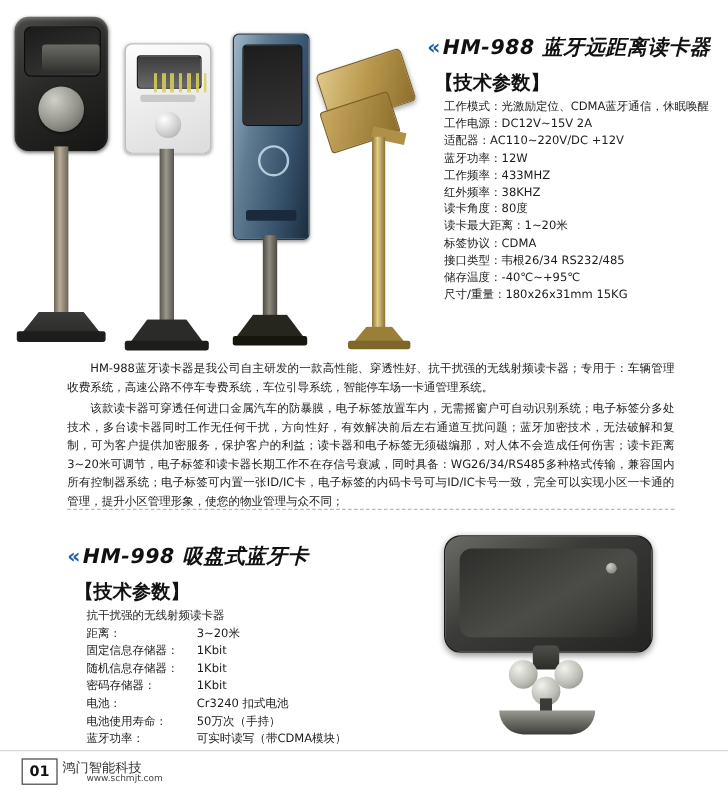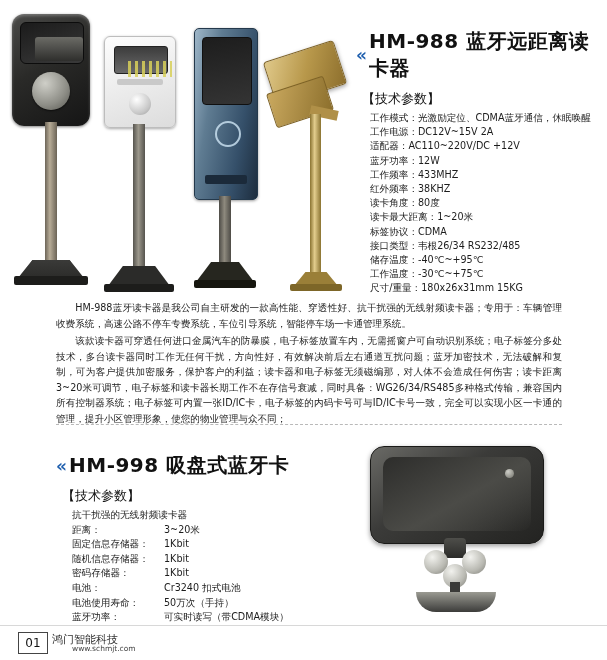--- a/index.html
+++ b/index.html
@@ -83,22 +83,22 @@
   .d4 .pole{position:absolute;left:46px;top:64px;width:11px;height:160px;
     background:linear-gradient(90deg,#8a7331,#e3cd8d 42%,#8a7331);}
   .d4 .base{position:absolute;left:30px;top:222px;width:44px;height:14px;background:#9a7f38;
     clip-path:polygon(26% 0,74% 0,100% 100%,0 100%);}
   .d4 .foot{position:absolute;left:26px;top:234px;width:52px;height:7px;border-radius:2px;background:#7d6628;}
 
   
   .spec1{position:absolute;left:356px;top:28px;width:246px;}
   .title-row{display:flex;align-items:center;gap:4px;}
   .chev{color:#1f5fae;font-weight:bold;font-size:17px;letter-spacing:-2px;}
-  .prod-title{font-size:20px;font-weight:bold;color:#111;letter-spacing:.5px;}
-  .sec-title{font-size:13px;font-weight:normal;margin:8px 0 3px 6px;color:#111;}
+  .prod-title{font-size:17px;font-weight:bold;color:#111;letter-spacing:.5px;font-style:italic;}
+  .sec-title{font-size:16px;font-weight:bold;margin:8px 0 3px 6px;color:#111;}
   .spec-list{margin:0;padding:0;list-style:none;}
   .spec-list li{font-size:9.6px;line-height:14.2px;color:#1c1c1c;padding-left:14px;white-space:nowrap;}
 
   
   .para{position:absolute;left:56px;top:300px;width:506px;font-size:9.6px;line-height:15.5px;
     color:#1c1c1c;text-align:justify;}
   .para p{margin:0 0 2px 0;text-indent:2em;}
 
   .dashed{position:absolute;left:56px;top:424px;width:506px;border-top:1px dashed #b9b9b9;}
 
@@ -125,21 +125,21 @@
   .photo2 .b1{left:66px;top:104px;}
   .photo2 .b2{left:104px;top:104px;}
   .photo2 .b3{left:85px;top:118px;}
   .photo2 .stem{position:absolute;left:92px;top:136px;width:10px;height:14px;background:#3a3a38;}
   .photo2 .cup{position:absolute;left:58px;top:146px;width:80px;height:20px;border-radius:0 0 40px 40px;
     background:linear-gradient(180deg,#9a9a92,#3c3c3a);}
 
   
   .footer{position:absolute;left:0;bottom:0;width:607px;height:34px;border-top:1px solid #d8d8d8;background:#fff;}
   .pagebox{position:absolute;left:18px;top:6px;width:28px;height:20px;border:1px solid #444;
-    font-size:12px;line-height:20px;text-align:center;font-weight:normal;color:#111;}
+    font-size:12px;line-height:20px;text-align:center;font-weight:bold;color:#111;}
   .foot-cn{position:absolute;left:52px;top:6px;font-size:11px;color:#333;}
   .foot-url{position:absolute;left:36px;top:18px;font-size:7.5px;color:#444;margin-left:36px;}
 </style>
 </head>
 <body>
 
 <div class="page">
 
   <div class="photos">
 
@@ -200,21 +200,20 @@
       <li>工作电源：DC12V~15V   2A</li>
       <li>适配器：AC110~220V/DC +12V</li>
       <li>蓝牙功率：12W</li>
       <li>工作频率：433MHZ</li>
       <li>红外频率：38KHZ</li>
       <li>读卡角度：80度</li>
       <li>读卡最大距离：1~20米</li>
       <li>标签协议：CDMA</li>
       <li>接口类型：韦根26/34  RS232/485</li>
       <li>储存温度：-40℃~+95℃</li>
-      <li>工作温度：-30℃~+75℃</li>
       <li>尺寸/重量：180x26x31mm  15KG</li>
     </ul>
   </div>
 
   <div class="para">
     <p>HM-988蓝牙读卡器是我公司自主研发的一款高性能、穿透性好、抗干扰强的无线射频读卡器；专用于：车辆管理收费系统，高速公路不停车专费系统，车位引导系统，智能停车场一卡通管理系统。</p>
     <p>该款读卡器可穿透任何进口金属汽车的防暴膜，电子标签放置车内，无需摇窗户可自动识别系统；电子标签分多处技术，多台读卡器同时工作无任何干扰，方向性好，有效解决前后左右通道互扰问题；蓝牙加密技术，无法破解和复制，可为客户提供加密服务，保护客户的利益；读卡器和电子标签无须磁编那，对人体不会造成任何伤害；读卡距离3~20米可调节，电子标签和读卡器长期工作不在存信号衰减，同时具备：WG26/34/RS485多种格式传输，兼容国内所有控制器系统；电子标签可内置一张ID/IC卡，电子标签的内码卡号可与ID/IC卡号一致，完全可以实现小区一卡通的管理，提升小区管理形象，使您的物业管理与众不同；</p>
   </div>
 
   <div class="dashed"></div>

